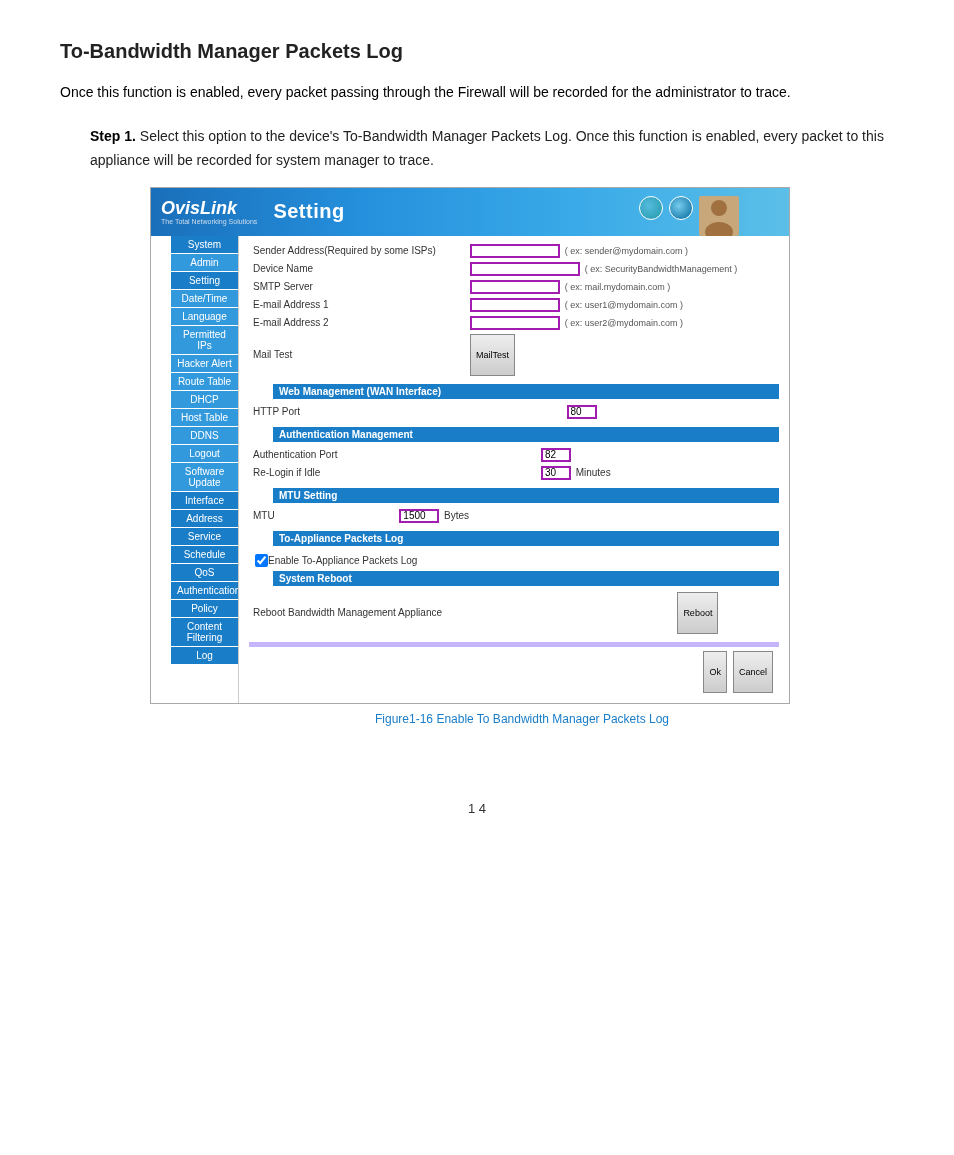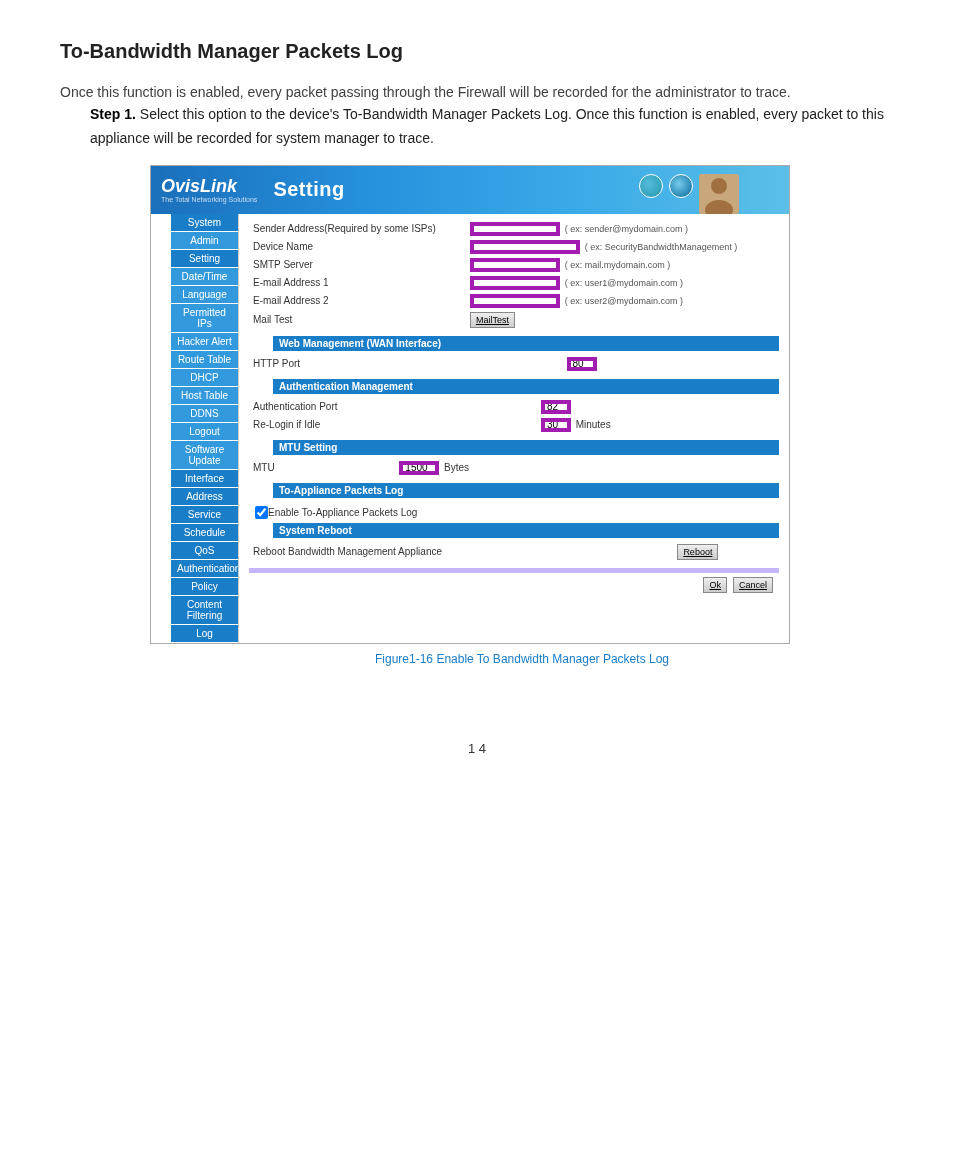--- a/index.html
+++ b/index.html
@@ -15,21 +15,22 @@
 
     .page-title {
       font-size: 20px;
       font-weight: bold;
       margin-bottom: 18px;
     }
 
     .intro-text {
       font-size: 14px;
       line-height: 1.6;
-      color: #404040;
+      margin-bottom: 22px;
+      color: #000000;
     }
 
     .step-block {
       margin-left: 30px;
       margin-bottom: 22px;
     }
 
     .step-label {
       font-weight: bold;
       font-size: 14px;
@@ -168,38 +169,37 @@
       width: 100%;
       border-collapse: collapse;
       margin-bottom: 6px;
     }
     .form-table td {
       padding: 2px 4px;
       vertical-align: middle;
       font-size: 10px;
     }
     .form-input {
-      border: 4px solid #a21caf;
+      border: 2px solid #a21caf;
       padding: 1px 2px;
       font-size: 10px;
       height: 14px;
     }
     .form-note {
       color: #555;
       font-size: 9px;
       padding-left: 2px;
     }
 
     .btn-small {
       border: 1px solid #888;
       background: linear-gradient(to bottom, #eee, #ccc);
-      padding: 2px 5px;
+      padding: 15px 5px;
       font-size: 9px;
       cursor: pointer;
-      text-decoration: underline;
     }
 
     .checkbox-label {
       display: flex;
       align-items: center;
       font-size: 10px;
     }
 
     .footer-btns {
       display: flex;

